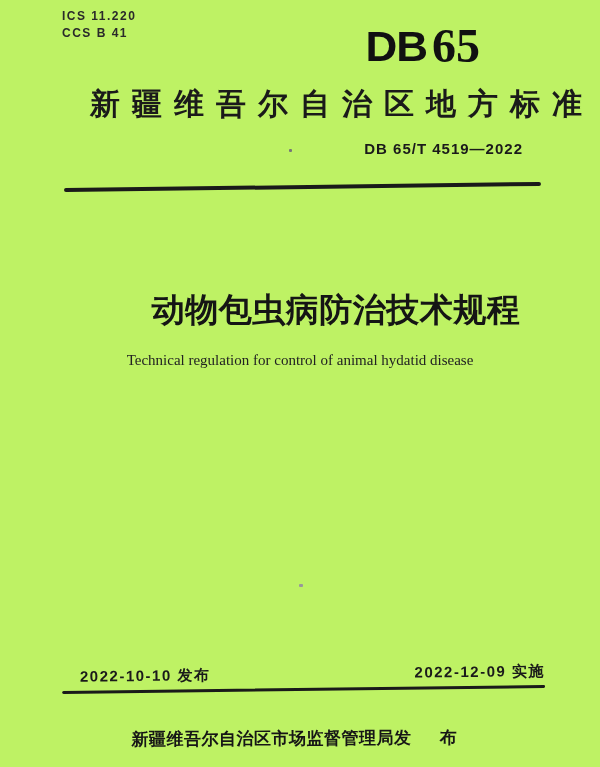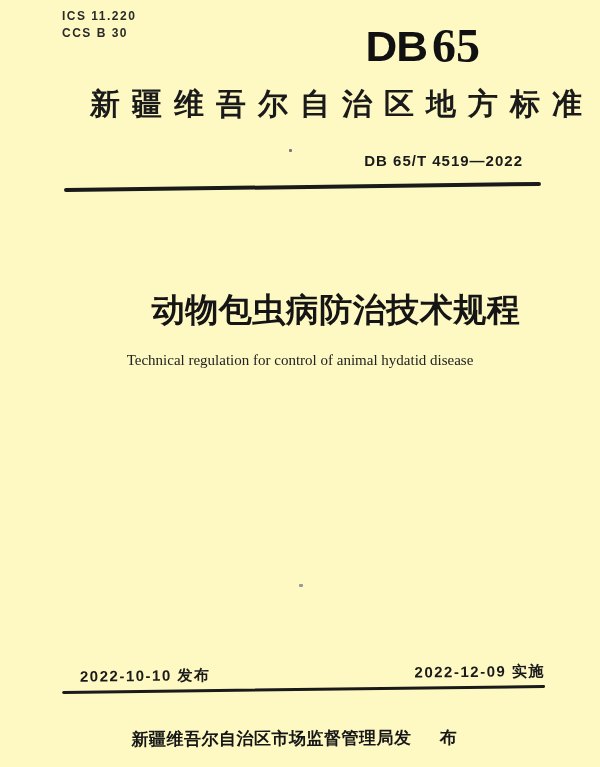--- a/index.html
+++ b/index.html
@@ -4,21 +4,21 @@
 <style>
   html, body {
     margin: 0;
     padding: 0;
     background: #ffffff;
   }
   .page {
     position: relative;
     width: 600px;
     height: 767px;
-    background: #fef9c3;
+    background: #bef264;
     overflow: hidden;
     font-family: "Liberation Sans", "DejaVu Sans", sans-serif;
     color: #1c1c1c;
   }
   
   .codes {
     position: absolute;
     left: 62px;
     top: 8px;
     font-size: 12px;
@@ -62,21 +62,21 @@
     font-size: 30px;
     font-weight: bold;
     letter-spacing: 12px;
     text-indent: 12px; 
     white-space: nowrap;
     color: #1a1a1a;
     padding-left: 36px;
   }
   .std-no {
     position: absolute;
-    top: 152px;
+    top: 140px;
     right: 77px;
     font-size: 15px;
     font-weight: bold;
     letter-spacing: 1px;
     color: #1a1a1a;
   }
   .rule {
     position: absolute;
     background: #1a1a1a;
   }
@@ -166,21 +166,21 @@
     text-indent: 0;
   }
 </style>
 </head>
 <body>
 
 <div class="page">
 
   <div class="codes">
     <div>ICS 11.220</div>
-    <div>CCS B 30</div>
+    <div>CCS B 41</div>
   </div>
 
   <div class="logo">
     <span class="db">DB</span><span class="n65">65</span>
   </div>
 
   <div class="std-type">新疆维吾尔自治区地方标准</div>
 
   <div class="std-no">DB 65/T 4519—2022</div>
 

